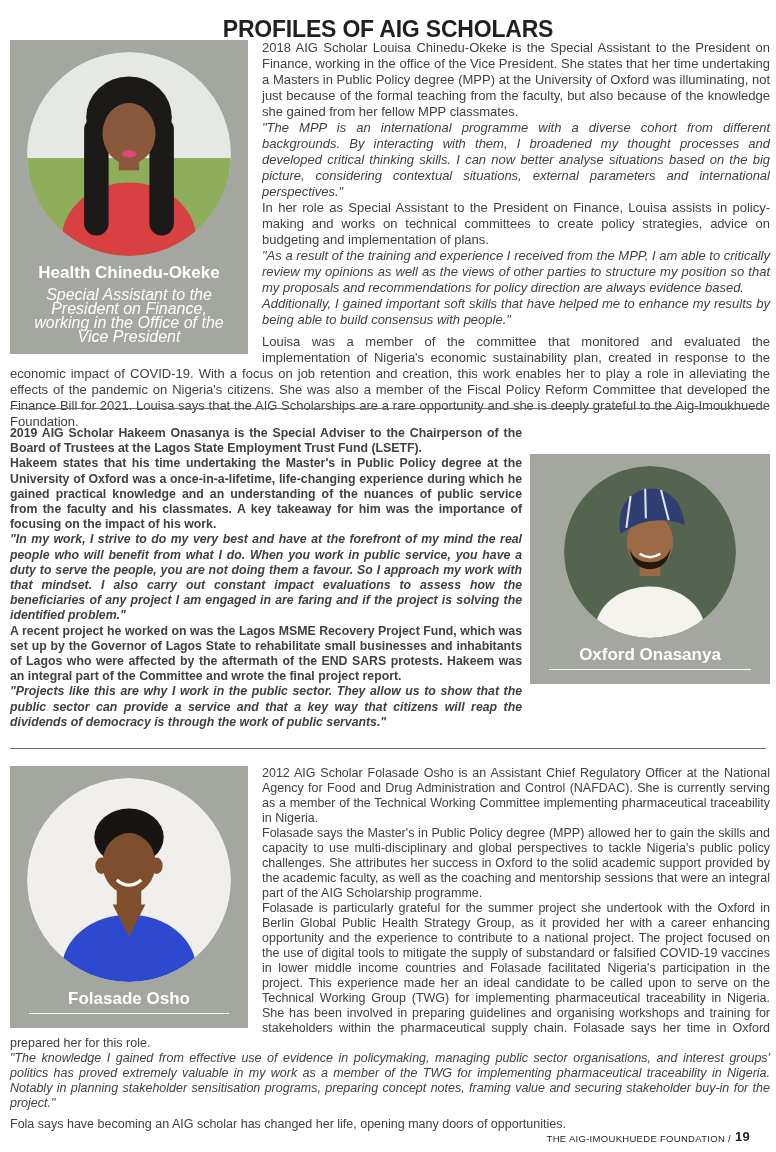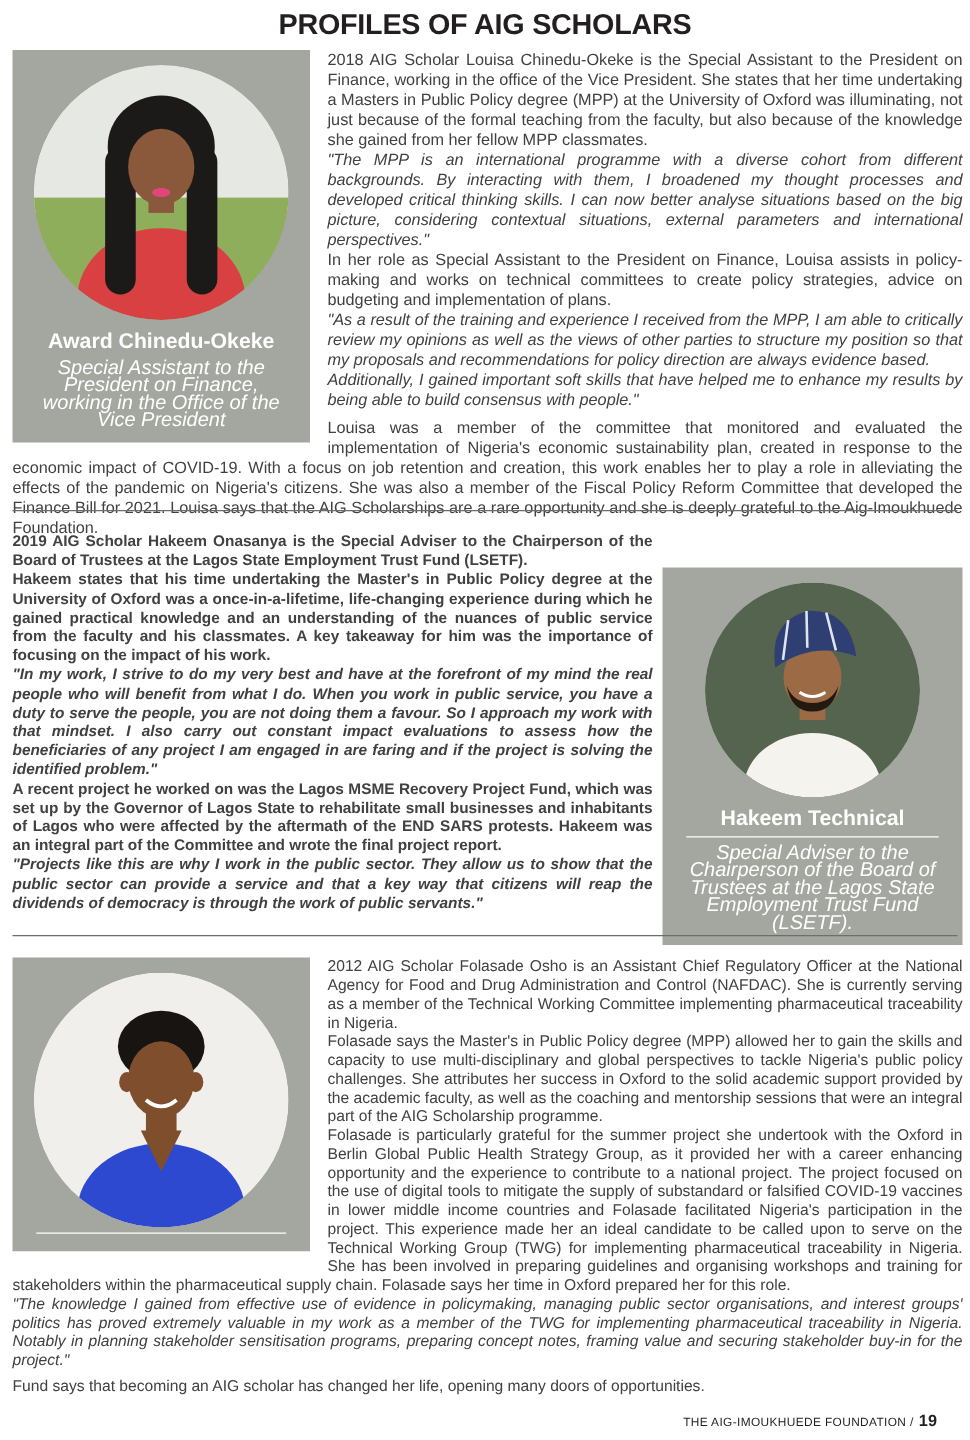--- a/index.html
+++ b/index.html
@@ -1,18 +1,18 @@
 <!DOCTYPE html>
 <html style="--card-bg: #a3a79f; --body-text: #414042; --title-text: #231f20; --divider: #6e6e6e; --footer-text: #231f20;"><head>
 <meta charset="utf-8">
 <style>
   html,body{margin:0;padding:0;background:#ffffff;}
   .page{position:relative;width:776px;height:1152px;background:#fff;overflow:hidden;
         font-family:"Liberation Sans", sans-serif;color:var(--body-text,#414042);}
-  .page-title{position:absolute;top:6px;left:0;width:100%;text-align:center;
+  .page-title{position:absolute;top:16px;left:0;width:100%;text-align:center;
         font-size:23px;font-weight:bold;letter-spacing:-0.2px;color:var(--title-text,#231f20);}
   
   .profile-text .para{margin:0;text-align:justify;}
   .profile-text .para.quote{font-style:italic;}
   .profile-text .para.gap{margin-top:6px;}
   .para{white-space:pre-line;}
   
   .section1{position:absolute;top:40px;left:10px;width:760px;font-size:13px;line-height:16px;}
   .section2{position:absolute;top:426px;left:10px;width:760px;display:flex;font-size:12.3px;line-height:15.2px;}
   .section3{position:absolute;top:766px;left:10px;width:760px;font-size:12.5px;line-height:15px;}
@@ -60,21 +60,21 @@
             <rect x="45" y="46" width="10" height="12" style="fill:var(--skin,#8a583a)"></rect>
             <ellipse cx="50" cy="92" rx="33" ry="28" style="fill:var(--outfit,#d84042)"></ellipse>
             <ellipse cx="50" cy="32" rx="21" ry="20" style="fill:var(--hair,#1c1a19)"></ellipse>
             <rect x="28" y="32" width="12" height="58" rx="6" style="fill:var(--hair,#1c1a19)"></rect>
             <rect x="60" y="32" width="12" height="58" rx="6" style="fill:var(--hair,#1c1a19)"></rect>
             <ellipse cx="50" cy="40" rx="13" ry="15" style="fill:var(--skin,#8a583a)"></ellipse>
             <ellipse cx="50" cy="50" rx="3.6" ry="1.8" style="fill:var(--lips,#e0457b)"></ellipse>
           </g>
         </svg>
       </div>
-      <div class="scholar-name">Award Chinedu-Okeke</div>
+      <div class="scholar-name">Health Chinedu-Okeke</div>
       <div class="scholar-role">Special Assistant to the President on Finance, working in the Office of the Vice President</div>
     </div>
     <div class="profile-text">
         <p class="para normal">2018 AIG Scholar Louisa Chinedu-Okeke is the Special Assistant to the President on Finance, working in the office of the Vice President. She states that her time undertaking a Masters in Public Policy degree (MPP) at the University of Oxford was illuminating, not just because of the formal teaching from the faculty, but also because of the knowledge she gained from her fellow MPP classmates.</p>
         <p class="para quote">"The MPP is an international programme with a diverse cohort from different backgrounds. By interacting with them, I broadened my thought processes and developed critical thinking skills. I can now better analyse situations based on the big picture, considering contextual situations, external parameters and international perspectives."</p>
         <p class="para normal">In her role as Special Assistant to the President on Finance, Louisa assists in policy-making and works on technical committees to create policy strategies, advice on budgeting and implementation of plans.</p>
         <p class="para quote">"As a result of the training and experience I received from the MPP, I am able to critically review my opinions as well as the views of other parties to structure my position so that my proposals and recommendations for policy direction are always evidence based.
 Additionally, I gained important soft skills that have helped me to enhance my results by being able to build consensus with people."</p>
         <p class="para normal gap">Louisa was a member of the committee that monitored and evaluated the implementation of Nigeria's economic sustainability plan, created in response to the economic impact of COVID-19. With a focus on job retention and creation, this work enables her to play a role in alleviating the effects of the pandemic on Nigeria's citizens. She was also a member of the Fiscal Policy Reform Committee that developed the Finance Bill for 2021. Louisa says that the AIG Scholarships are a rare opportunity and she is deeply grateful to the Aig-Imoukhuede Foundation.</p>
       </div>
@@ -106,23 +106,22 @@
               <ellipse cx="50" cy="44" rx="13.5" ry="16" style="fill:var(--skin,#9c6b45)"></ellipse>
               <path d="M38 48 Q40 60 50 60 Q60 60 62 48 Q59 56 50 56 Q41 56 38 48 Z" style="fill:var(--beard,#241911)"></path>
               <path d="M44 51 Q50 55 56 51" stroke="#ffffff" stroke-width="1.4" fill="none"></path>
               <g transform="rotate(-8 50 26)">
                 <path d="M31 37 Q31 15 50 13 Q69 15 69 37 Q50 27 31 37 Z" style="fill:var(--cap,#2f3f74)"></path>
                 <path d="M40 16 L35 34 M49 13 L47 30 M58 15 L60 33" style="stroke:var(--cap-stripe,#dfe4ee)" stroke-width="1.2" fill="none"></path>
               </g>
             </g>
           </svg>
         </div>
-        <div class="scholar-name">Hakeem Technical</div>
+        <div class="scholar-name">Oxford Onasanya</div>
         <hr class="name-rule">
-        <div class="scholar-role">Special Adviser to the Chairperson of the Board of Trustees at the Lagos State Employment Trust Fund (LSETF).</div>
       </div>
     </div>
   </div>
 
   <hr class="divider divider2">
 
   <div class="section3 clearfix">
     <div class="photo-card card-left">
       <div class="photo-circle circle-lg" style="--bg: #f0efec; --skin: #7e4e2d; --hair: #171411; --outfit: #2d49cf;">
         <svg viewBox="0 0 100 100" aria-hidden="true">
@@ -137,28 +136,29 @@
             <path d="M42 62 L50 78 L58 62 Z" style="fill:var(--skin,#7e4e2d)"></path>
             <rect x="44" y="50" width="12" height="14" style="fill:var(--skin,#7e4e2d)"></rect>
             <ellipse cx="50" cy="29" rx="17" ry="14" style="fill:var(--hair,#171411)"></ellipse>
             <ellipse cx="36.5" cy="43" rx="3" ry="4" style="fill:var(--skin,#7e4e2d)"></ellipse>
             <ellipse cx="63.5" cy="43" rx="3" ry="4" style="fill:var(--skin,#7e4e2d)"></ellipse>
             <ellipse cx="50" cy="42" rx="13" ry="15" style="fill:var(--skin,#7e4e2d)"></ellipse>
             <path d="M44 50 Q50 55 56 50" stroke="#ffffff" stroke-width="1.5" fill="none"></path>
           </g>
         </svg>
       </div>
+      <div class="scholar-name">Folasade Osho</div>
       <hr class="name-rule">
     </div>
     <div class="profile-text">
         <p class="para normal">2012 AIG Scholar Folasade Osho is an Assistant Chief Regulatory Officer at the National Agency for Food and Drug Administration and Control (NAFDAC). She is currently serving as a member of the Technical Working Committee implementing pharmaceutical traceability in Nigeria.</p>
         <p class="para normal">Folasade says the Master's in Public Policy degree (MPP) allowed her to gain the skills and capacity to use multi-disciplinary and global perspectives to tackle Nigeria's public policy challenges. She attributes her success in Oxford to the solid academic support provided by the academic faculty, as well as the coaching and mentorship sessions that were an integral part of the AIG Scholarship programme.</p>
         <p class="para normal">Folasade is particularly grateful for the summer project she undertook with the Oxford in Berlin Global Public Health Strategy Group, as it provided her with a career enhancing opportunity and the experience to contribute to a national project. The project focused on the use of digital tools to mitigate the supply of substandard or falsified COVID-19 vaccines in lower middle income countries and Folasade facilitated Nigeria's participation in the project. This experience made her an ideal candidate to be called upon to serve on the Technical Working Group (TWG) for implementing pharmaceutical traceability in Nigeria. She has been involved in preparing guidelines and organising workshops and training for stakeholders within the pharmaceutical supply chain. Folasade says her time in Oxford prepared her for this role.</p>
         <p class="para quote">"The knowledge I gained from effective use of evidence in policymaking, managing public sector organisations, and interest groups' politics has proved extremely valuable in my work as a member of the TWG for implementing pharmaceutical traceability in Nigeria. Notably in planning stakeholder sensitisation programs, preparing concept notes, framing value and securing stakeholder buy-in for the project."</p>
-        <p class="para normal gap">Fund says that becoming an AIG scholar has changed her life, opening many doors of opportunities.</p>
+        <p class="para normal gap">Fola says have becoming an AIG scholar has changed her life, opening many doors of opportunities.</p>
       </div>
   </div>
 
   <div class="footer">
     <span>THE AIG-IMOUKHUEDE FOUNDATION /</span>
     <span class="page-num">19</span>
   </div>
 
 </div>
 

